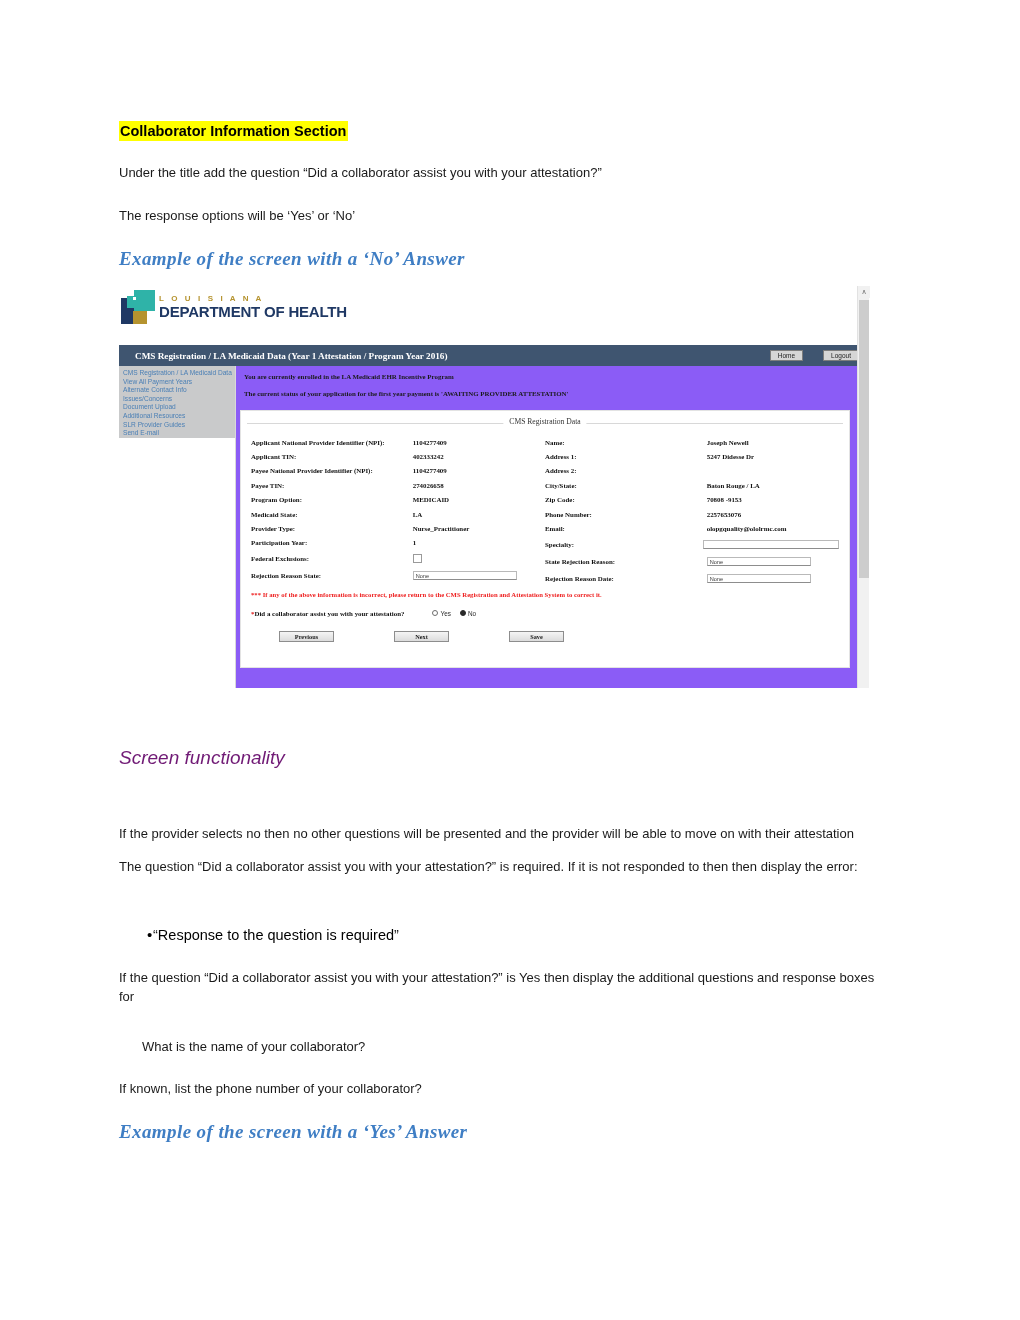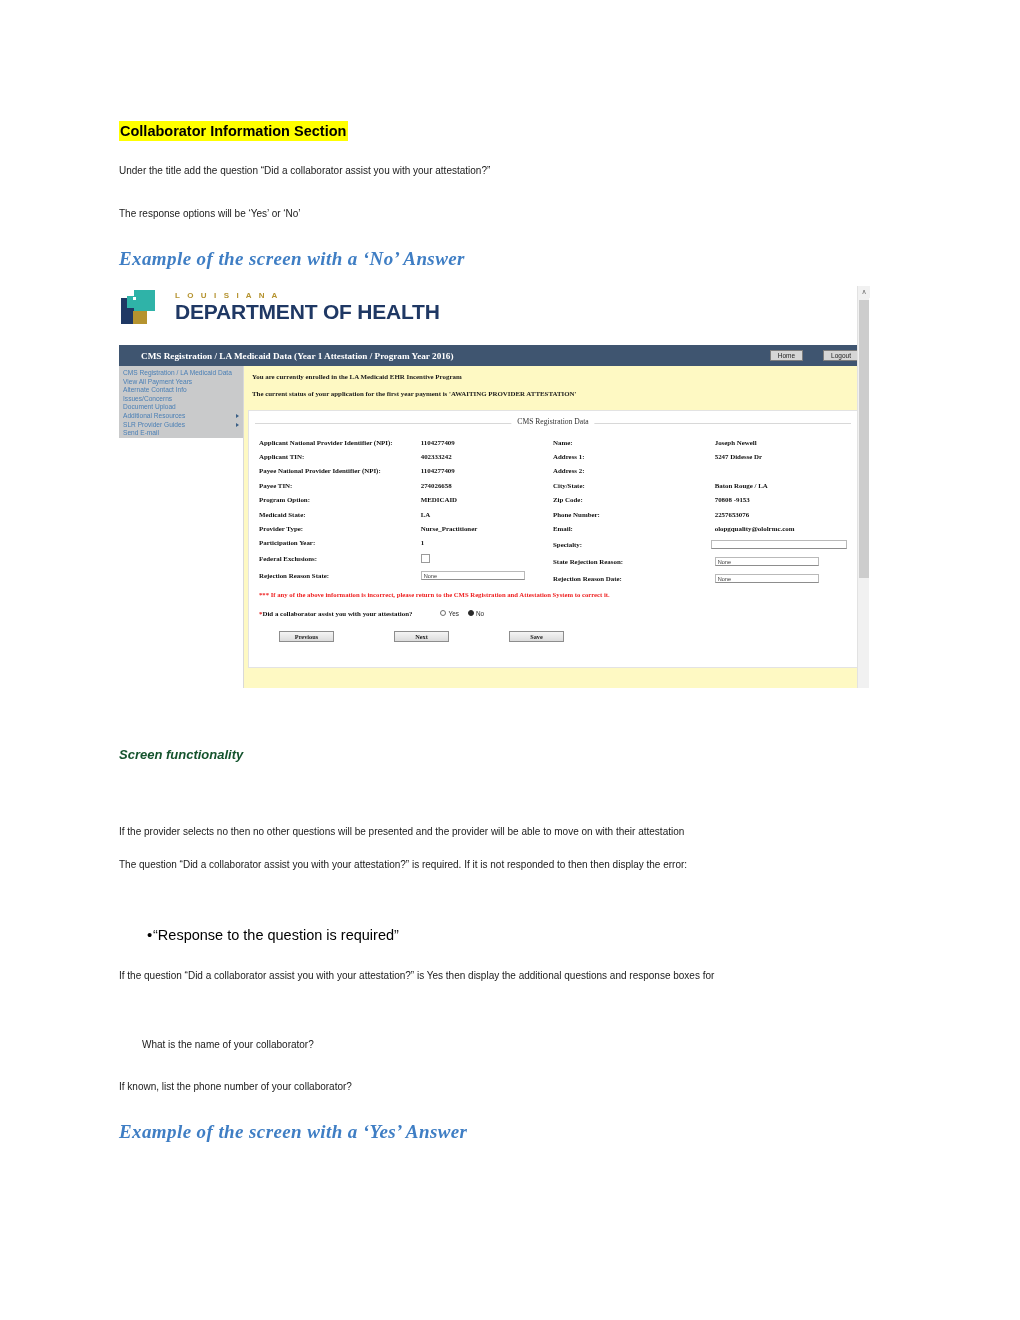--- a/index.html
+++ b/index.html
@@ -22,38 +22,38 @@
   .hl-heading {
     font-size: 14.5px;
     font-weight: bold;
     color: #000;
     background: #ffff00;
     display: inline-block;
     padding: 1px 2px 1px 1px;
     line-height: 1.25;
   }
   .para {
-    font-size: 10px;
+    font-size: 13px;
     color: #1a1a1a;
     line-height: 1.45;
     font-weight: normal;
   }
   .blue-head {
     font-size: 19px;
     font-style: italic;
     font-weight: bold;
     color: #3f7ec4;
     font-family: "Liberation Serif", serif;
     letter-spacing: .4px;
   }
   .blue-sub {
-    font-size: 13px;
+    font-size: 19px;
     font-style: italic;
-    font-weight: bold;
-    color: #14532d;
+    font-weight: normal;
+    color: #701a75;
   }
   .bullet-row {
     display: flex;
     align-items: baseline;
     font-size: 14.5px;
   }
   .bullet-dot {
     width: 34px;
     text-align: left;
     padding-left: 28px;
@@ -75,50 +75,50 @@
   .shot-inner {
     position: absolute;
     left: 0; top: 0;
     width: 750px; height: 402px;
     background: #fff;
   }
 
   
   .logo-wrap {
     position: absolute; left: 2px; top: 4px;
-    display: flex; align-items: center; gap: 20px;
+    display: flex; align-items: center; gap: 4px;
   }
   .logo-mark { position: relative; width: 34px; height: 34px; }
   .lm { position: absolute; }
   .lm-navy   { left: 0px;  top: 8px;  width: 14px; height: 26px; background: #1f3864; }
   .lm-navy2  { left: 0px;  top: 8px;  width: 26px; height: 12px; background: #1f3864; }
   .lm-teal   { left: 13px; top: 0px;  width: 21px; height: 21px; background: #2fb3a8; }
   .lm-teal2  { left: 6px;  top: 6px;  width: 21px; height: 12px; background: #2fb3a8; }
   .lm-gold   { left: 12px; top: 21px; width: 14px; height: 13px; background: #b5932f; }
   .lm-white  { left: 12px; top: 7px;  width: 3px;  height: 3px;  background: #fff; }
   .logo-text { line-height: 1; }
   .logo-l1 {
     font-size: 8px; letter-spacing: 2.6px; font-weight: bold;
     color: #b5932f; margin-bottom: 1px;
   }
   .logo-l2 {
-    font-size: 21px; font-weight: bold; color: #1f3864;
+    font-size: 15px; font-weight: bold; color: #1f3864;
     letter-spacing: -0.2px;
   }
 
   
   .appbar {
     position: absolute; left: 0; top: 59px;
     width: 750px; height: 21px;
     background: #3f5570;
     display: flex; align-items: center;
   }
   .appbar-title {
     color: #ffffff; font-size: 9.2px; font-weight: bold;
-    margin-left: 22px; white-space: nowrap;
+    margin-left: 16px; white-space: nowrap;
     font-family: "Liberation Serif", serif;
   }
   .appbar-btns { margin-left: auto; display: flex; gap: 20px; padding-right: 10px; }
   .appbar-btn {
     background: #d6d6d6; border: 1px solid #7d7d7d;
     font-size: 6.5px; color: #222;
     padding: 1px 7px; line-height: 1.2;
     font-family: "Liberation Sans", sans-serif;
   }
 
@@ -137,23 +137,23 @@
   .nav-arrow {
     position: absolute; right: 4px; top: 2px;
     width: 0; height: 0;
     border-left: 3px solid #3a5f86;
     border-top: 2.5px solid transparent;
     border-bottom: 2.5px solid transparent;
   }
 
   
   .content {
-    position: absolute; left: 124px; top: 80px;
+    position: absolute; left: 116px; top: 80px;
     width: 626px; height: 322px;
-    background: #fef9c3;
+    background: #8b5cf6;
     border-left: 1px solid #d9d9d9;
   }
   .panel-box {
     position: absolute; left: 4px; top: 44px;
     width: 610px; height: 258px;
     border: 1px solid #e3e3e3;
     background: #fff;
   }
   .status-line {
     font-size: 6.9px; font-weight: bold; color: #1a1a1a;

